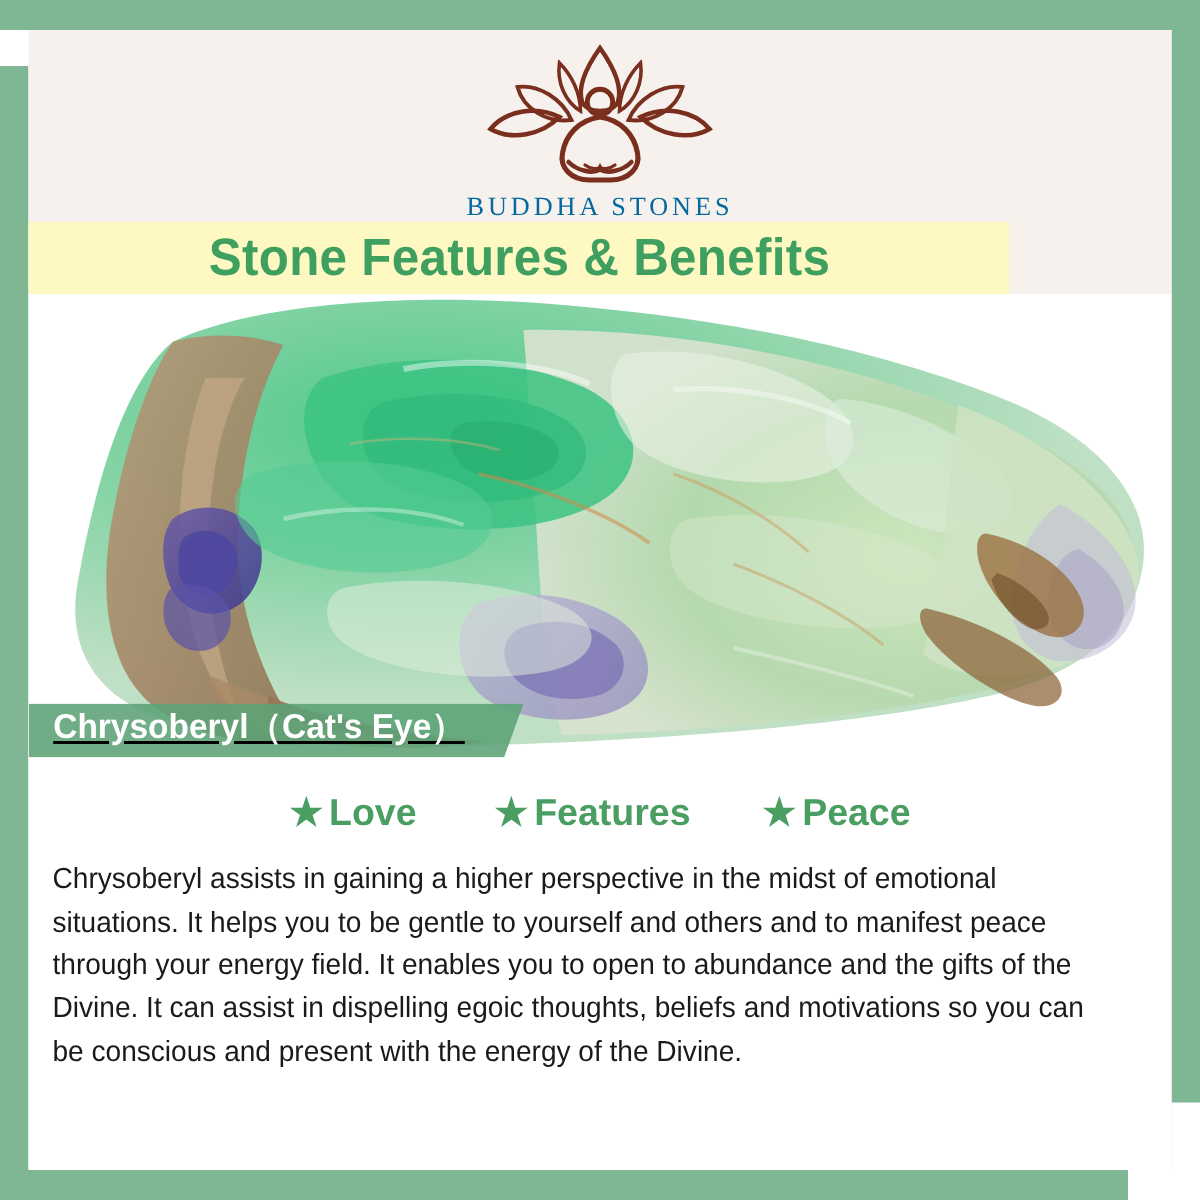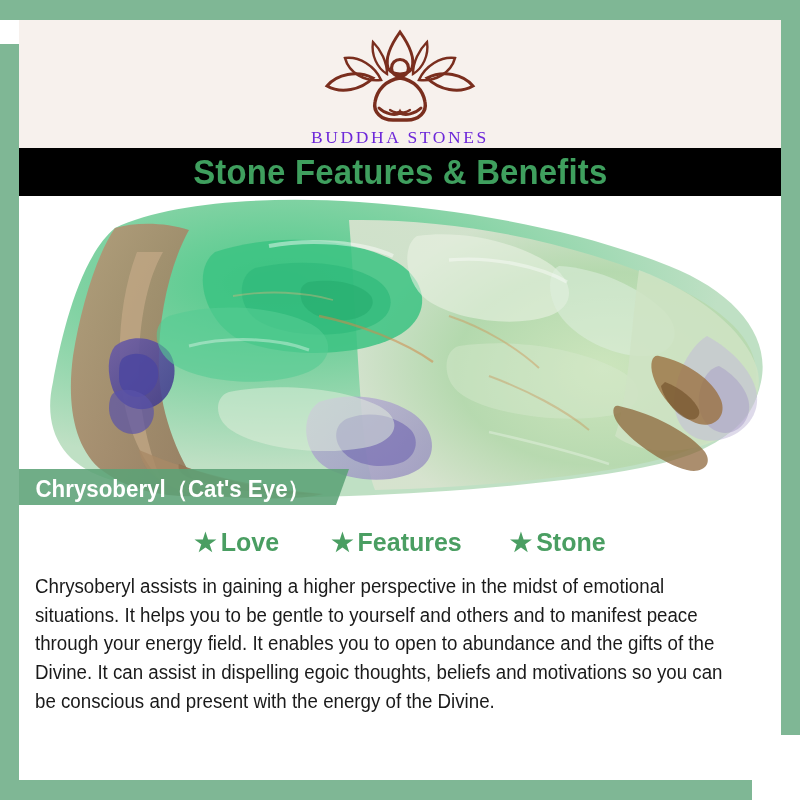--- a/index.html
+++ b/index.html
@@ -22,28 +22,28 @@
   
   .card{position:absolute;left:19px;top:20px;width:762px;height:760px;background:#f7f1ed;overflow:hidden;}
 
   
   .header{position:absolute;left:0;top:0;width:762px;height:172px;background:#f7f1ed;}
   .logo-wrap{position:absolute;left:0;top:8px;width:762px;text-align:center;}
   .logo-mark{display:block;margin:0 auto;}
   .logo-text{
     margin-top:1px;
     font-family:"Liberation Serif", serif;
-    font-size:17.5px;letter-spacing:2.6px;color:#6d28d9;
+    font-size:17.5px;letter-spacing:2.6px;color:#0369a1;
     text-align:center;font-weight:400;
   }
 
   
   .title-band{
-    position:absolute;left:0;top:128px;width:762px;height:48px;
-    background:#000000;
+    position:absolute;left:0;top:128px;width:654px;height:48px;
+    background:#fef9c3;
     display:flex;align-items:center;justify-content:center;
   }
   .title-text{
     font-family:"Liberation Sans", sans-serif;
     font-weight:bold;
     font-size:35px;
     color:#3f9f5e;
     letter-spacing:0.2px;
     transform:scaleX(0.94);
     white-space:nowrap;
@@ -54,21 +54,21 @@
     position:absolute;left:0;top:176px;width:762px;height:310px;
     background:#ffffff;overflow:hidden;
   }
   .photo svg{display:block;width:762px;height:310px;}
 
   
   .name-banner{
     position:absolute;left:0;top:449px;height:36px;width:330px;
     background:rgba(92,162,118,0.88);
     clip-path:polygon(0 0, 330px 0, 317px 36px, 0 36px);
-    display:flex;align-items:flex-end;
+    display:flex;align-items:flex-start;text-decoration:underline;
   }
   .name-text{
     color:#ffffff;font-size:23px;font-weight:bold;
     padding-left:17px;white-space:nowrap;
     font-family:"Liberation Sans", sans-serif;
     transform:scaleX(0.97);transform-origin:left center;
   }
 
   
   .content{position:absolute;left:0;top:486px;width:762px;height:274px;background:#ffffff;}
@@ -253,21 +253,21 @@
           <span>Love</span>
         </div>
         <div class="b-gap1"></div>
         <div class="benefit">
           <span class="star">★</span>
           <span>Features</span>
         </div>
         <div class="b-gap2"></div>
         <div class="benefit">
           <span class="star">★</span>
-          <span>Stone</span>
+          <span>Peace</span>
         </div>
       </div>
 
       <div class="paragraph">Chrysoberyl assists in gaining a higher perspective in the midst of emotional situations. It helps you to be gentle to yourself and others and to manifest peace through your energy field. It enables you to open to abundance and the gifts of the Divine. It can assist in dispelling egoic thoughts, beliefs and motivations so you can be conscious and present with the energy of the Divine.</div>
     </div>
 
   </div>
 </div>
 
 </body></html>

